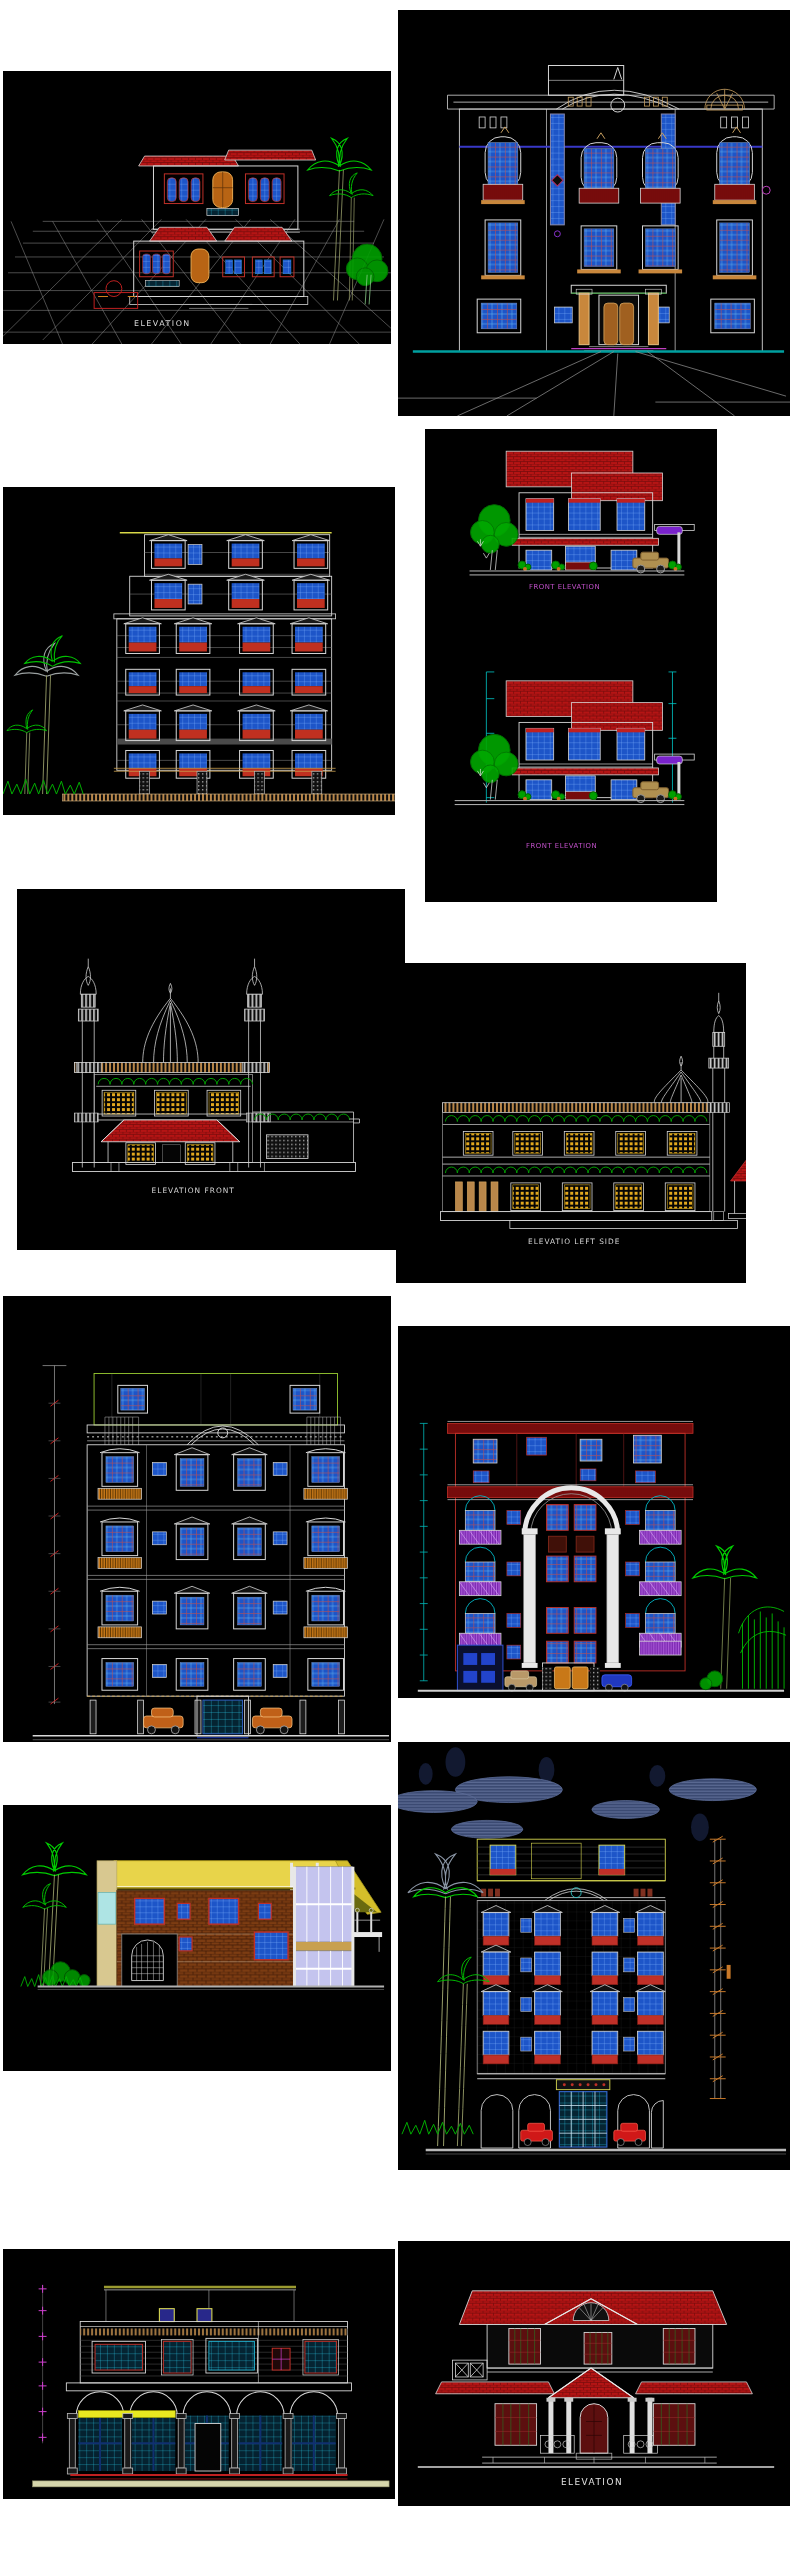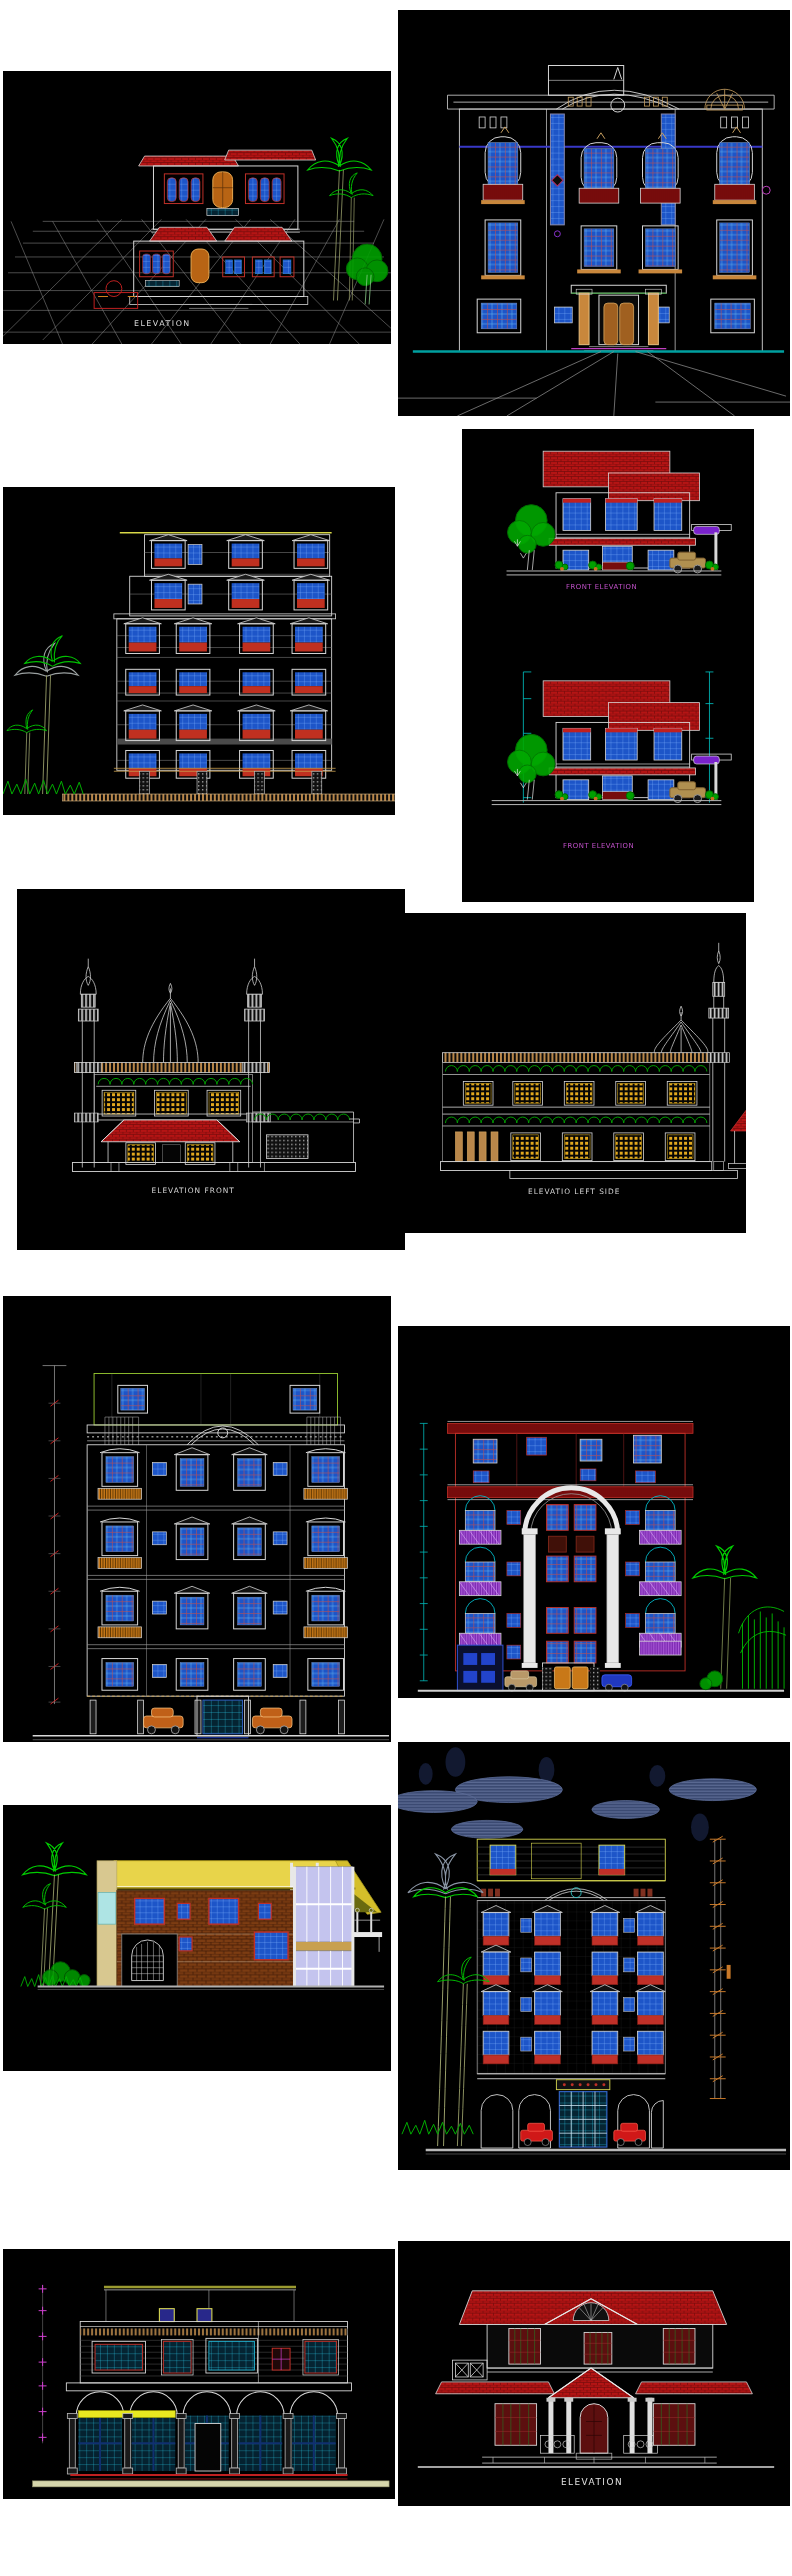--- a/index.html
+++ b/index.html
@@ -422,21 +422,21 @@
         <path d="M44 186C32 178 20 180 12 190C24 186 36 188 44 191M44 186C56 178 68 180 76 190C64 186 52 188 44 191M44 186C38 172 42 162 52 158C44 168 43 178 45 187" stroke="#9aa0a0" stroke-width="1.1" fill="none"></path>
         <path d="M50 176C40 168 28 170 22 178C32 175 42 176 50 181M50 176C60 168 72 170 78 178C68 175 58 176 50 181M50 176C46 162 50 154 60 150C52 158 51 168 52 177" stroke="#00c000" stroke-width="1.1" fill="none"></path>
         <path d="M44 190L40 310M48 190L44 310" stroke="#9aa06a" stroke-width="0.9"></path>
         <path d="M24 244C16 238 8 240 4 246C10 244 18 244 24 248M24 244C32 238 40 240 44 246C38 244 30 244 24 248M24 244C22 234 24 228 30 225C25 231 24 238 25 245" stroke="#00b400" stroke-width="1" fill="none"></path>
         <path d="M24 248L22 310M27 248L25 310" stroke="#9aa06a" stroke-width="0.8"></path>
         <path d="M0 310l5 -13 4 13 5 -10 4 10 5 -15 4 15 5 -11 4 11 5 -14 4 14 5 -10 4 10 5 -13 4 13 5 -9 4 9 5 -12 4 12" stroke="#00b000" stroke-width="1" fill="none"></path>
       </g>
     </svg>
   </div>
 
-  <div class="panel" style="left:462px;top:429px;width:292px;height:473px">
+  <div class="panel" style="left:425px;top:429px;width:292px;height:473px">
     <svg width="292" height="473" viewBox="0 0 295 477">
       <g>
         <rect x="82" y="22" width="128" height="36" fill="url(#patRoof)" stroke="#d8d8d8" stroke-width="0.8"></rect>
         <rect x="148" y="44" width="92" height="28" fill="url(#patRoof)" stroke="#d8d8d8" stroke-width="0.8"></rect>
         <rect x="95" y="64" width="135" height="76" fill="none" stroke="#d8d8d8" stroke-width="0.9"></rect>
         <rect x="102" y="70" width="28" height="32" fill="url(#patGB)" stroke="#d8d8d8" stroke-width="0.8"></rect>
         <rect x="145" y="70" width="32" height="32" fill="url(#patGB)" stroke="#d8d8d8" stroke-width="0.8"></rect>
         <rect x="194" y="70" width="28" height="32" fill="url(#patGB)" stroke="#d8d8d8" stroke-width="0.8"></rect>
         <rect x="102" y="70" width="28" height="4" fill="#c02020"></rect>
           <rect x="145" y="70" width="32" height="4" fill="#c02020"></rect>
@@ -592,21 +592,21 @@
         <path d="M336 232h10v4h-6" stroke="#d8d8d8" stroke-width="0.8" fill="none"></path>
       </g>
       <g stroke="#d8d8d8" fill="none">
         <rect x="56" y="276" width="286" height="9" stroke-width="0.9"></rect>
         <path d="M95 276v9M103 276v9M215 276v9M223 276v9M250 276v9" stroke-width="0.6"></path>
       </g>
       <text x="178" y="307" text-anchor="middle" font-size="7.5" letter-spacing="1" fill="#d8d8d8">ELEVATION FRONT</text>
     </svg>
   </div>
 
-  <div class="panel" style="left:396px;top:913px;width:350px;height:320px">
+  <div class="panel" style="left:396px;top:963px;width:350px;height:320px">
     <svg width="394" height="320" viewBox="0 0 398 323">
       <g stroke="#cfcfcf" fill="none" stroke-width="0.8">
         <path d="M288 94C286 98 286 101 288 104C290 101 290 98 288 94M288 100V108"></path>
         <path d="M288 108C268 128 260 136 261 141M288 108C308 128 316 136 315 141"></path>
         <path d="M288 110C274 130 268 137 268 141M288 110C302 130 308 137 308 141"></path>
         <path d="M288 113C280 132 277 138 277 141M288 113C296 132 299 138 299 141M288 116V141"></path>
       </g>
       <g stroke="#cfcfcf" fill="none" stroke-width="0.8">
         <path d="M326 30V38M326 38C324 43 324 47 326 51C328 47 328 43 326 38"></path>
         <path d="M321 70C321 60 323 55 326 53C329 55 331 60 331 70Z"></path>

